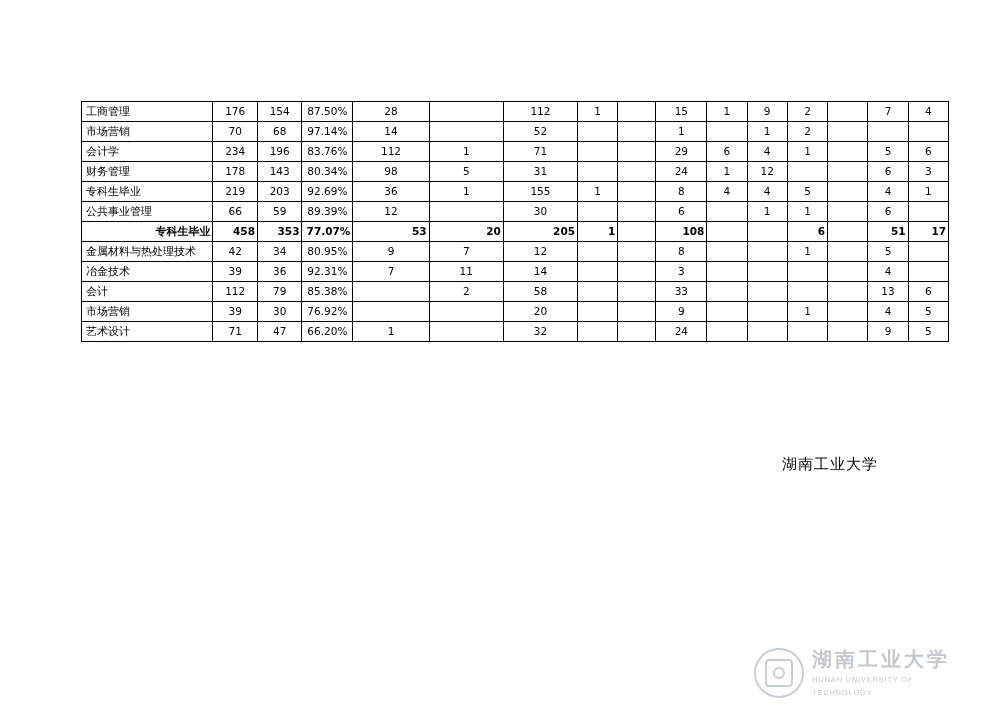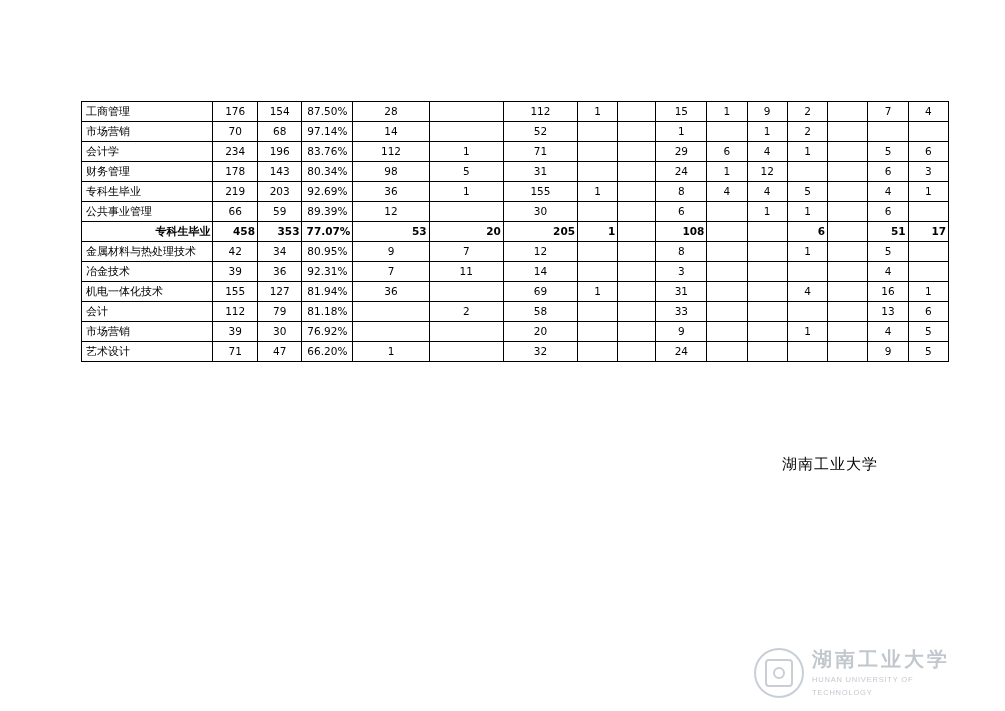--- a/index.html
+++ b/index.html
@@ -321,42 +321,24 @@
             <td></td>
             <td>3</td>
             <td></td>
             <td></td>
             <td></td>
             <td></td>
             <td>4</td>
             <td></td>
           </tr>
           <tr>
-            <td class="name">机电一体化技术</td>
-            <td>155</td>
-            <td>127</td>
-            <td>81.94%</td>
-            <td>36</td>
-            <td></td>
-            <td>69</td>
-            <td>1</td>
-            <td></td>
-            <td>31</td>
-            <td></td>
-            <td></td>
-            <td>4</td>
-            <td></td>
-            <td>16</td>
-            <td>1</td>
-          </tr>
-          <tr>
             <td class="name">会计</td>
             <td>112</td>
             <td>79</td>
-            <td>81.18%</td>
+            <td>85.38%</td>
             <td></td>
             <td>2</td>
             <td>58</td>
             <td></td>
             <td></td>
             <td>33</td>
             <td></td>
             <td></td>
             <td></td>
             <td></td>

